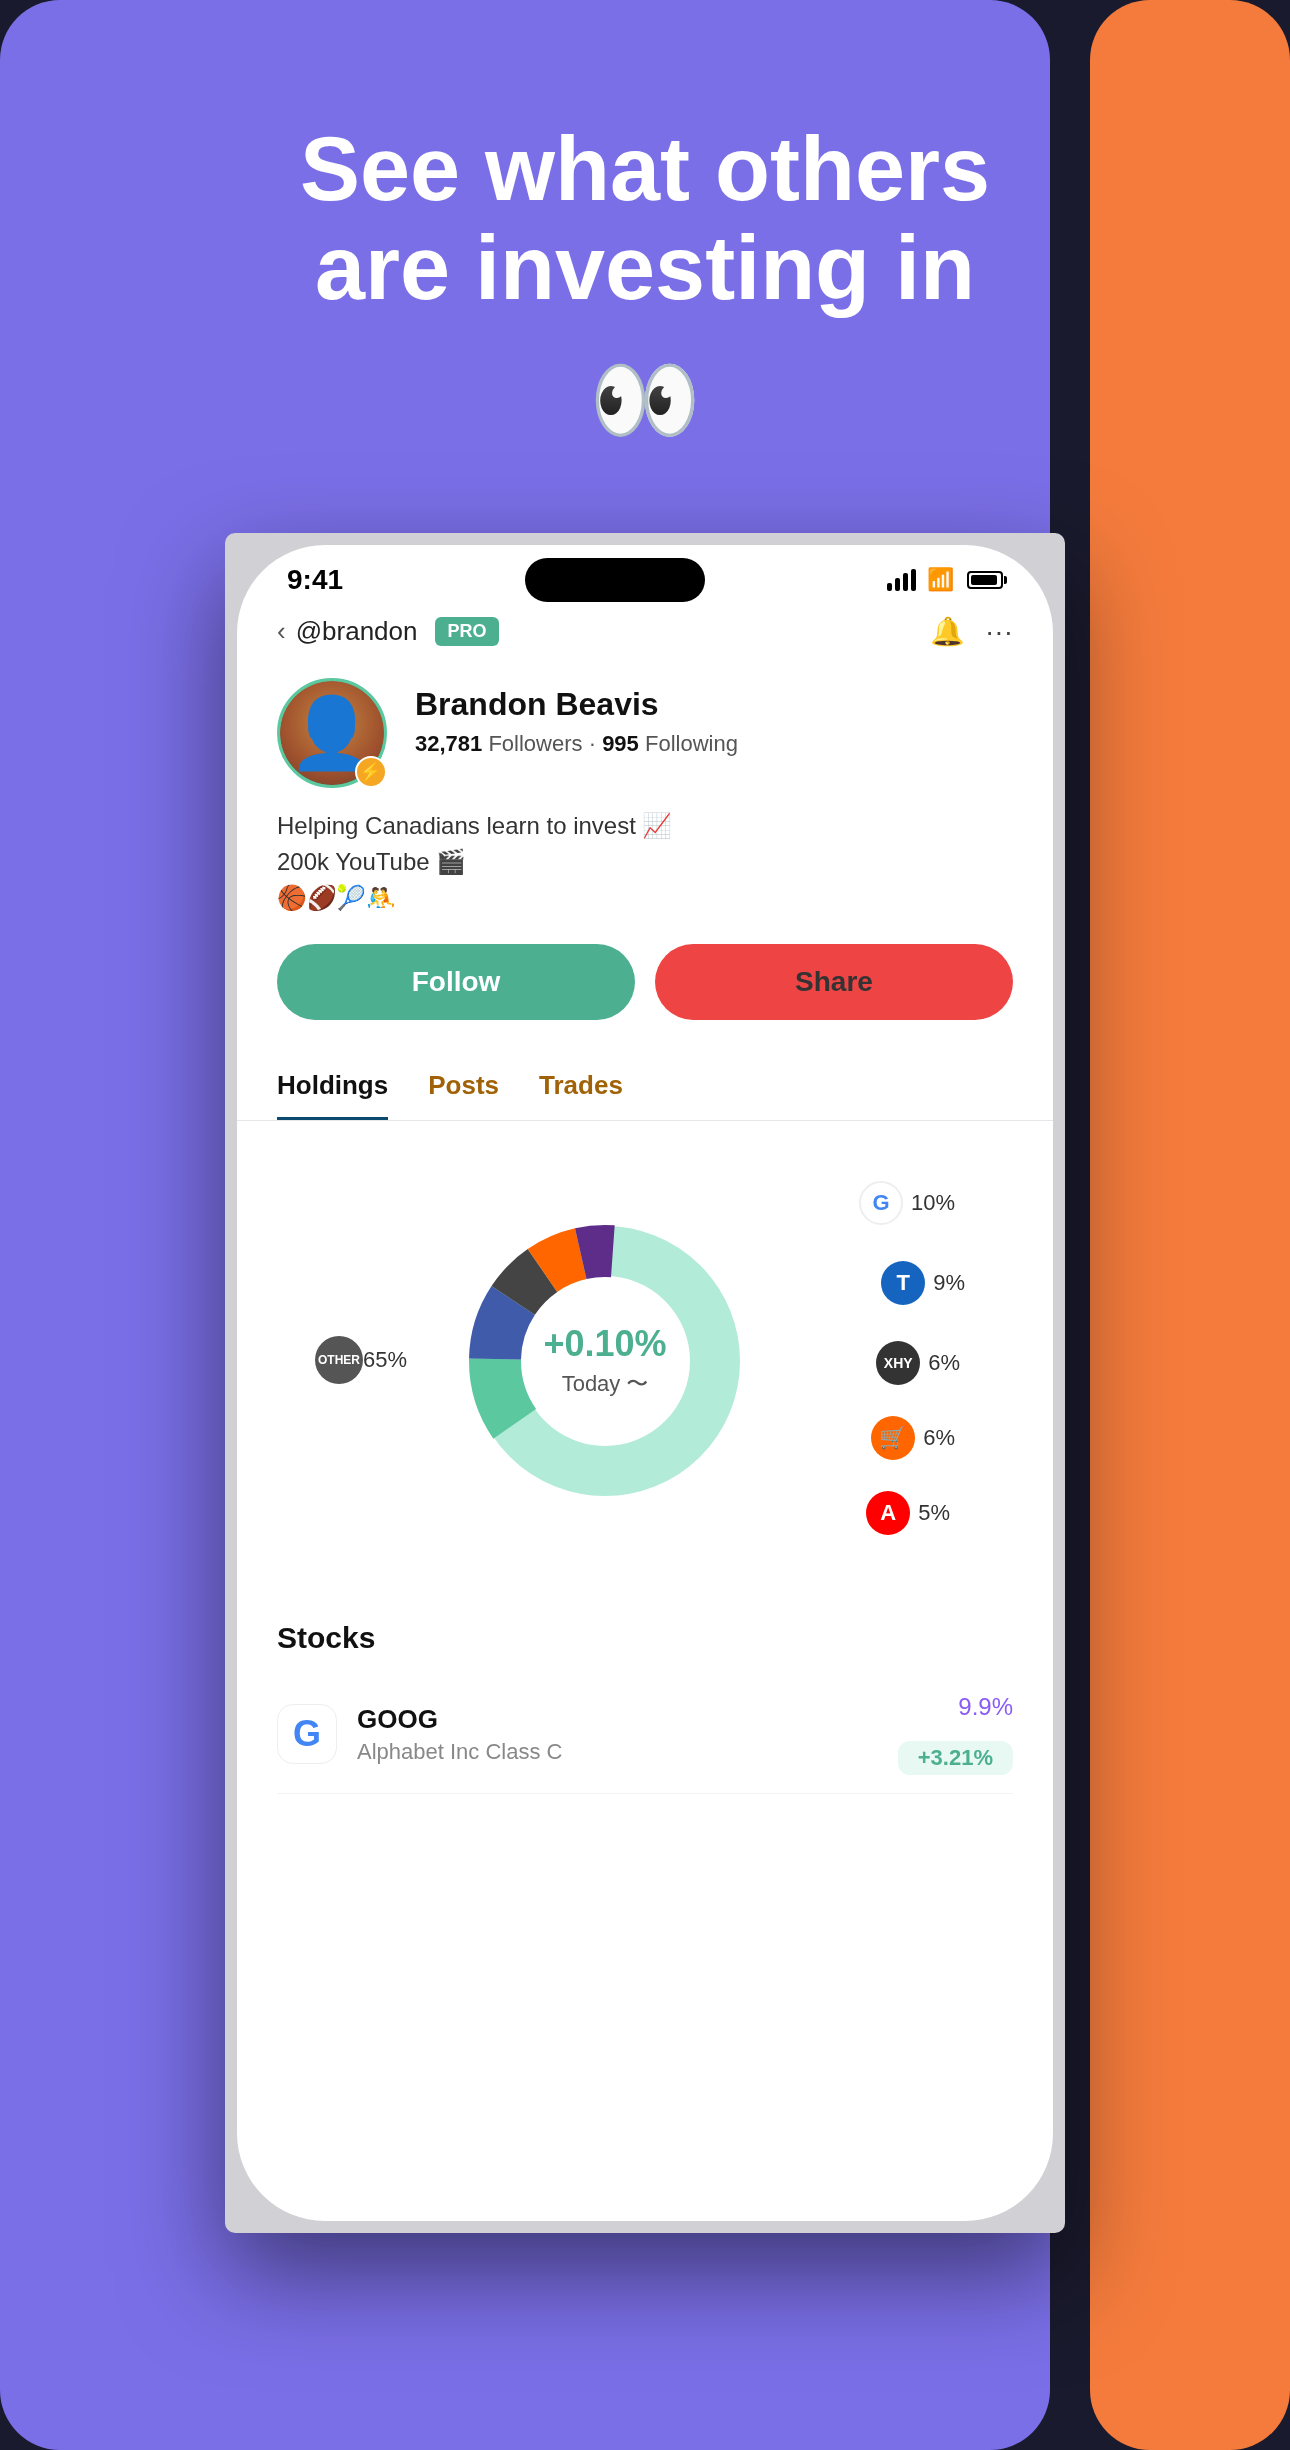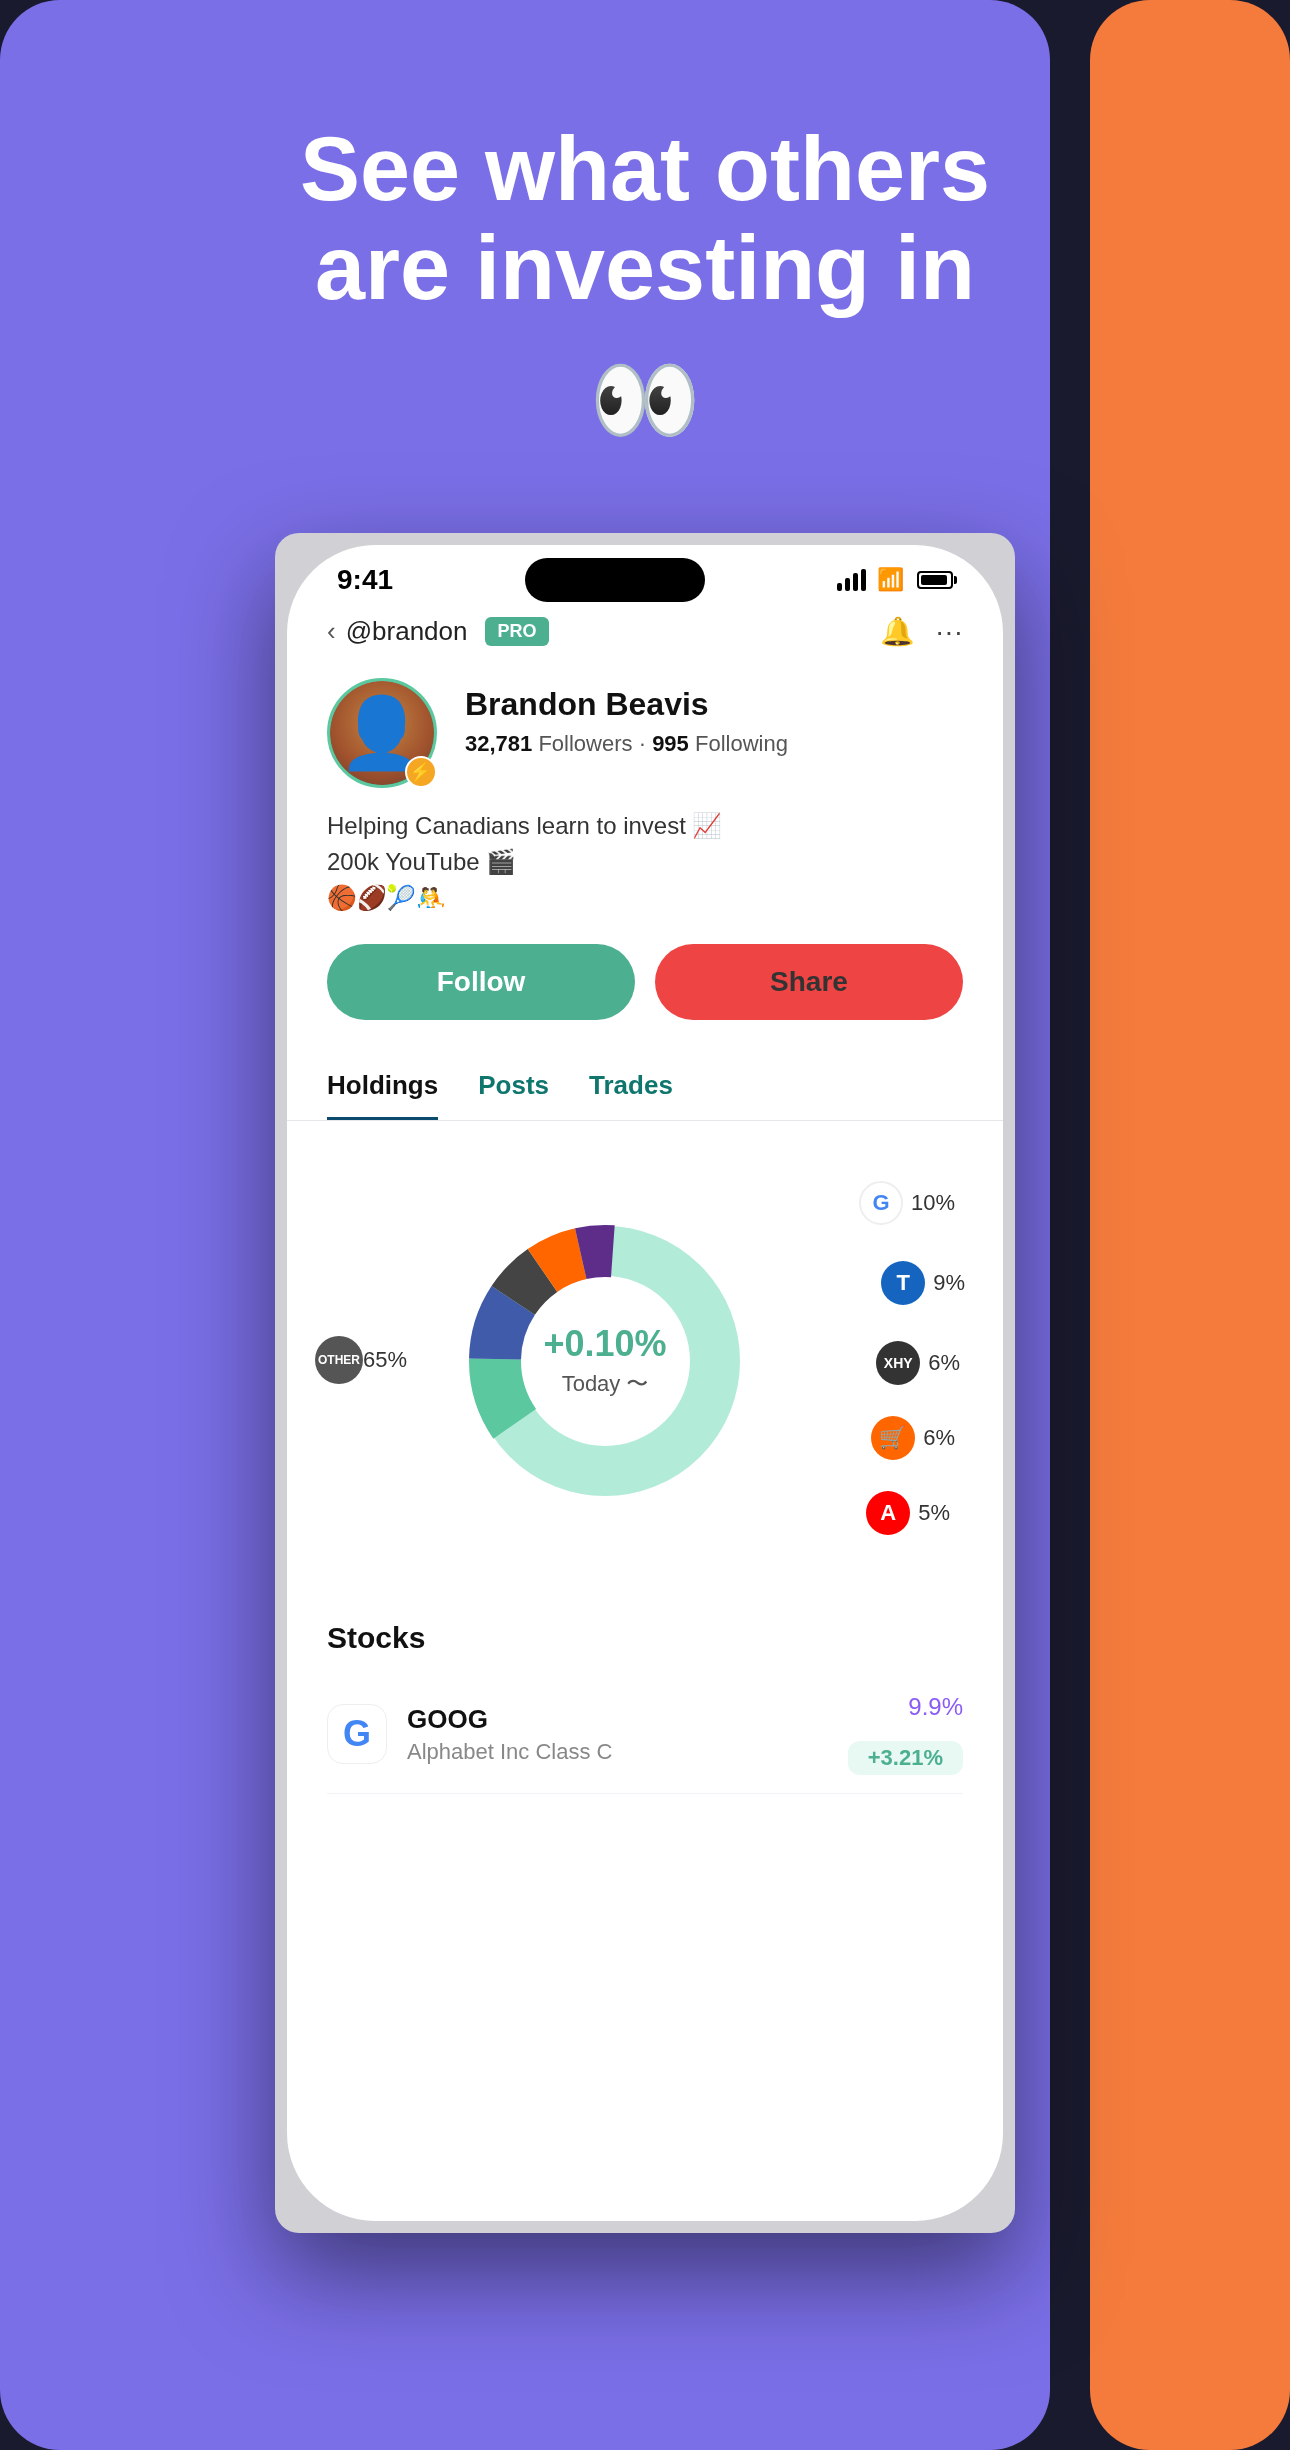--- a/index.html
+++ b/index.html
@@ -58,24 +58,24 @@
     .eyes-emoji {
       font-size: 90px;
       margin-top: 30px;
       text-align: center;
     }
 
     
     .phone-frame {
       position: relative;
       margin-top: 80px;
-      width: 740px;
+      width: 840px;
       height: 1700px;
       background: #D0D0D5;
-      border-radius: 24px;
+      border-radius: 10px;
       padding: 12px;
       box-shadow: 0 40px 100px rgba(0,0,0,0.5);
     }
 
     .phone-screen {
       width: 100%;
       height: 100%;
       background: white;
       border-radius: 88px;
       overflow: hidden;
@@ -320,21 +320,21 @@
       display: flex;
       gap: 40px;
       padding: 20px 40px 0;
       border-bottom: 1px solid #E5E5EA;
       margin-top: 10px;
     }
 
     .tab {
       font-size: 26px;
       font-weight: 600;
-      color: #0f766e;
+      color: #a16207;
       padding-bottom: 16px;
       cursor: pointer;
     }
 
     .tab-active {
       color: #111;
       border-bottom: 3px solid #0c4a6e;
     }
 
     

